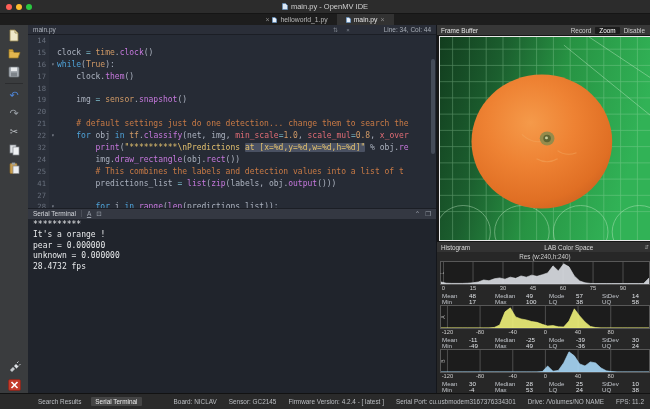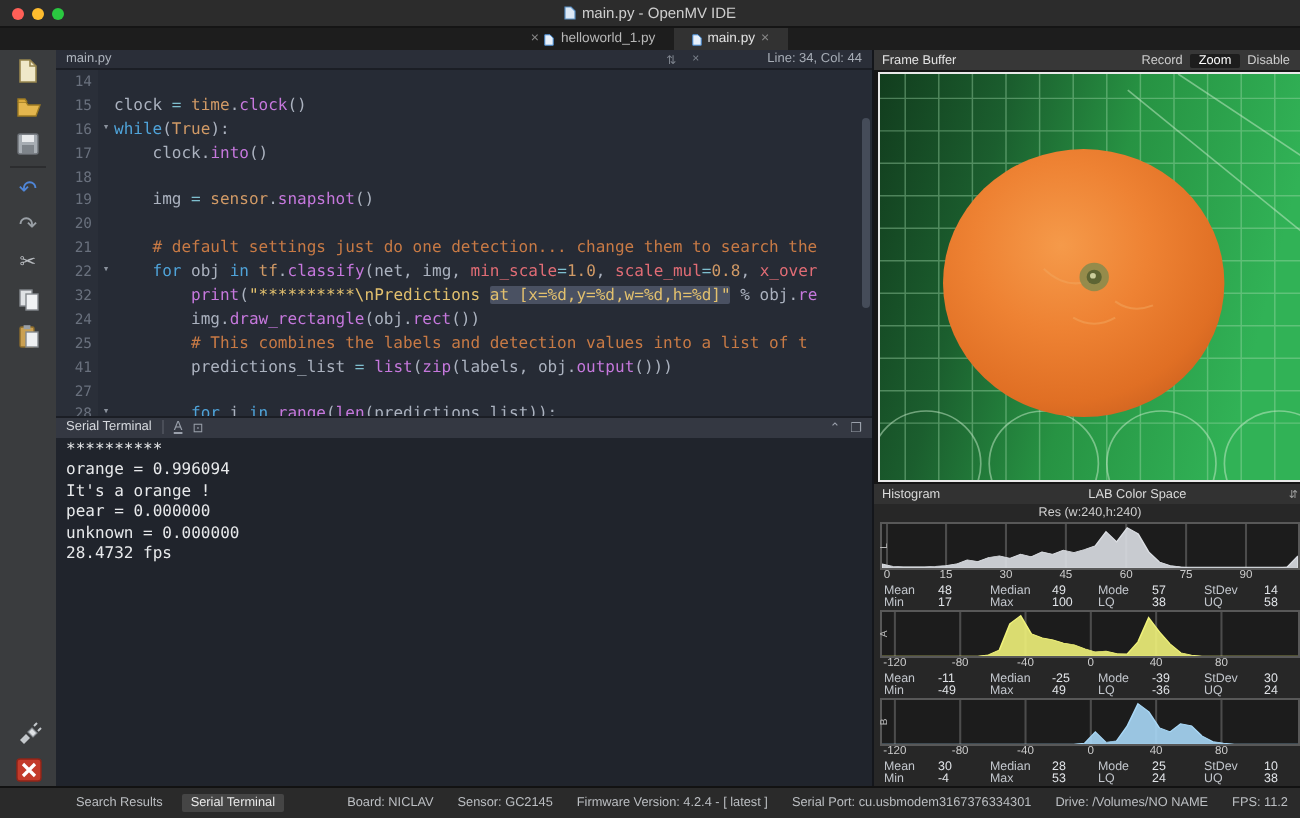--- a/index.html
+++ b/index.html
@@ -200,21 +200,21 @@
           <span class="combo-ctrl">×</span>
         </div>
         <span class="cursor-pos">Line: 34, Col: 44</span>
       </div>
 
       <div class="code-area">
         <div id="code-lines">
             <div class="code-row"><div class="gutter">14</div><div class="fold-col"></div><div class="code-text"></div></div>
             <div class="code-row"><div class="gutter">15</div><div class="fold-col"></div><div class="code-text"><span class="seg p">clock </span><span class="seg o">= </span><span class="seg n">time</span><span class="seg p">.</span><span class="seg f">clock</span><span class="seg p">()</span></div></div>
             <div class="code-row"><div class="gutter">16</div><div class="fold-col">▾</div><div class="code-text"><span class="seg k">while</span><span class="seg p">(</span><span class="seg n">True</span><span class="seg p">):</span></div></div>
-            <div class="code-row"><div class="gutter">17</div><div class="fold-col"></div><div class="code-text"><span class="seg p">    clock</span><span class="seg p">.</span><span class="seg f">into</span><span class="seg p">()</span></div></div>
+            <div class="code-row"><div class="gutter">17</div><div class="fold-col"></div><div class="code-text"><span class="seg p">    clock</span><span class="seg p">.</span><span class="seg f">them</span><span class="seg p">()</span></div></div>
             <div class="code-row"><div class="gutter">18</div><div class="fold-col"></div><div class="code-text"></div></div>
             <div class="code-row"><div class="gutter">19</div><div class="fold-col"></div><div class="code-text"><span class="seg p">    img </span><span class="seg o">= </span><span class="seg n">sensor</span><span class="seg p">.</span><span class="seg f">snapshot</span><span class="seg p">()</span></div></div>
             <div class="code-row"><div class="gutter">20</div><div class="fold-col"></div><div class="code-text"></div></div>
             <div class="code-row"><div class="gutter">21</div><div class="fold-col"></div><div class="code-text"><span class="seg p">    </span><span class="seg c"># default settings just do one detection... change them to search the</span></div></div>
             <div class="code-row"><div class="gutter">22</div><div class="fold-col">▾</div><div class="code-text"><span class="seg p">    </span><span class="seg k">for</span><span class="seg p"> obj </span><span class="seg k">in</span><span class="seg p"> </span><span class="seg n">tf</span><span class="seg p">.</span><span class="seg f">classify</span><span class="seg p">(net, img, </span><span class="seg a">min_scale</span><span class="seg o">=</span><span class="seg n">1.0</span><span class="seg p">, </span><span class="seg a">scale_mul</span><span class="seg o">=</span><span class="seg n">0.8</span><span class="seg p">, </span><span class="seg a">x_over</span></div></div>
             <div class="code-row"><div class="gutter">32</div><div class="fold-col"></div><div class="code-text"><span class="seg p">        </span><span class="seg f">print</span><span class="seg p">(</span><span class="seg s">"**********\nPredictions </span><span class="seg s hl">at [x=%d,y=%d,w=%d,h=%d]"</span><span class="seg p"> % obj.</span><span class="seg f">re</span></div></div>
             <div class="code-row"><div class="gutter">24</div><div class="fold-col"></div><div class="code-text"><span class="seg p">        img</span><span class="seg p">.</span><span class="seg f">draw_rectangle</span><span class="seg p">(obj.</span><span class="seg f">rect</span><span class="seg p">())</span></div></div>
             <div class="code-row"><div class="gutter">25</div><div class="fold-col"></div><div class="code-text"><span class="seg p">        </span><span class="seg c"># This combines the labels and detection values into a list of t</span></div></div>
             <div class="code-row"><div class="gutter">41</div><div class="fold-col"></div><div class="code-text"><span class="seg p">        predictions_list </span><span class="seg o">= </span><span class="seg f">list</span><span class="seg p">(</span><span class="seg f">zip</span><span class="seg p">(labels, obj.</span><span class="seg f">output</span><span class="seg p">()))</span></div></div>
             <div class="code-row"><div class="gutter">27</div><div class="fold-col"></div><div class="code-text"></div></div>
@@ -229,21 +229,20 @@
         <span>Serial Terminal</span>
         <span class="th-sep"></span>
         <span class="th-ic" style="text-decoration:underline">A</span>
         <span class="th-ic">⊡</span>
         <span style="flex:1"></span>
         <span class="th-ic">⌃</span>
         <span class="th-ic">❐</span>
       </div>
       <div class="term-body" id="term-body">
           <div>**********</div>
-          <div>orange = 0.996094</div>
           <div>It's a orange !</div>
           <div>pear = 0.000000</div>
           <div>unknown = 0.000000</div>
           <div>28.4732 fps</div>
         </div>
     </div>
 
     <div class="right-panel">
       <div class="fb-header">
         <span class="fb-title">Frame Buffer</span>

